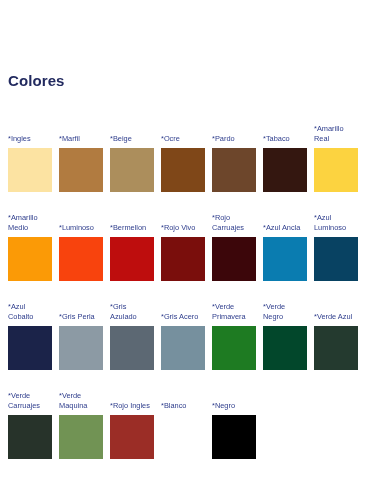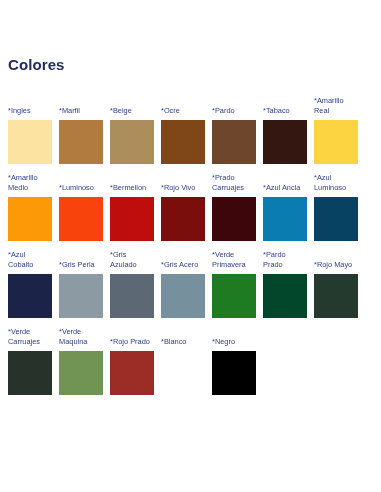--- a/index.html
+++ b/index.html
@@ -17,21 +17,21 @@
   .page {
     width: 381px;
     height: 492px;
     box-sizing: border-box;
     padding: 0 8px;
     background: #ffffff;
     position: relative;
   }
   .page-title {
     margin: 0;
-    padding-top: 56px;
+    padding-top: 72px;
     font-size: 15px;
     line-height: 18px;
     font-weight: bold;
     color: #222a5f;
     letter-spacing: 0.1px;
   }
   .palette {
     margin-top: 22px;
   }
   .swatch-row {
@@ -39,20 +39,21 @@
     align-items: flex-end;
     gap: 7px;
     margin-bottom: 9px;
   }
   .swatch-cell {
     width: 44px;
     flex: 0 0 44px;
     display: flex;
     flex-direction: column;
     justify-content: flex-end;
+    margin-top: 12px;
   }
   .swatch-label {
     font-size: 7.4px;
     line-height: 10px;
     color: #2e3d8c;
     font-weight: normal;
     margin-bottom: 4px;
     word-break: break-word;
   }
   .swatch-chip {
@@ -114,21 +115,21 @@
         </div>
         <div class="swatch-cell">
           <div class="swatch-label">*Bermellon</div>
           <div class="swatch-chip" style="background: rgb(190, 13, 13);"></div>
         </div>
         <div class="swatch-cell">
           <div class="swatch-label">*Rojo Vivo</div>
           <div class="swatch-chip" style="background: rgb(122, 14, 12);"></div>
         </div>
         <div class="swatch-cell">
-          <div class="swatch-label">*Prado Carruajes</div>
+          <div class="swatch-label">*Rojo Carruajes</div>
           <div class="swatch-chip" style="background: rgb(60, 6, 10);"></div>
         </div>
         <div class="swatch-cell">
           <div class="swatch-label">*Azul Ancla</div>
           <div class="swatch-chip" style="background: rgb(10, 124, 176);"></div>
         </div>
         <div class="swatch-cell">
           <div class="swatch-label">*Azul Luminoso</div>
           <div class="swatch-chip" style="background: rgb(8, 66, 98);"></div>
         </div>
@@ -148,39 +149,39 @@
         </div>
         <div class="swatch-cell">
           <div class="swatch-label">*Gris Acero</div>
           <div class="swatch-chip" style="background: rgb(118, 144, 158);"></div>
         </div>
         <div class="swatch-cell">
           <div class="swatch-label">*Verde Primavera</div>
           <div class="swatch-chip" style="background: rgb(30, 123, 34);"></div>
         </div>
         <div class="swatch-cell">
-          <div class="swatch-label">*Pardo Prado</div>
+          <div class="swatch-label">*Verde Negro</div>
           <div class="swatch-chip" style="background: rgb(2, 71, 43);"></div>
         </div>
         <div class="swatch-cell">
-          <div class="swatch-label">*Rojo Mayo</div>
+          <div class="swatch-label">*Verde Azul</div>
           <div class="swatch-chip" style="background: rgb(36, 58, 47);"></div>
         </div>
       </div>
       <div class="swatch-row">
         <div class="swatch-cell">
           <div class="swatch-label">*Verde Carruajes</div>
           <div class="swatch-chip" style="background: rgb(39, 51, 42);"></div>
         </div>
         <div class="swatch-cell">
           <div class="swatch-label">*Verde Maquina</div>
           <div class="swatch-chip" style="background: rgb(113, 147, 84);"></div>
         </div>
         <div class="swatch-cell">
-          <div class="swatch-label">*Rojo Prado</div>
+          <div class="swatch-label">*Rojo Ingles</div>
           <div class="swatch-chip" style="background: rgb(155, 45, 38);"></div>
         </div>
         <div class="swatch-cell">
           <div class="swatch-label">*Blanco</div>
           <div class="swatch-chip is-white" style="background: rgb(255, 255, 255);"></div>
         </div>
         <div class="swatch-cell">
           <div class="swatch-label">*Negro</div>
           <div class="swatch-chip" style="background: rgb(0, 0, 0);"></div>
         </div>

